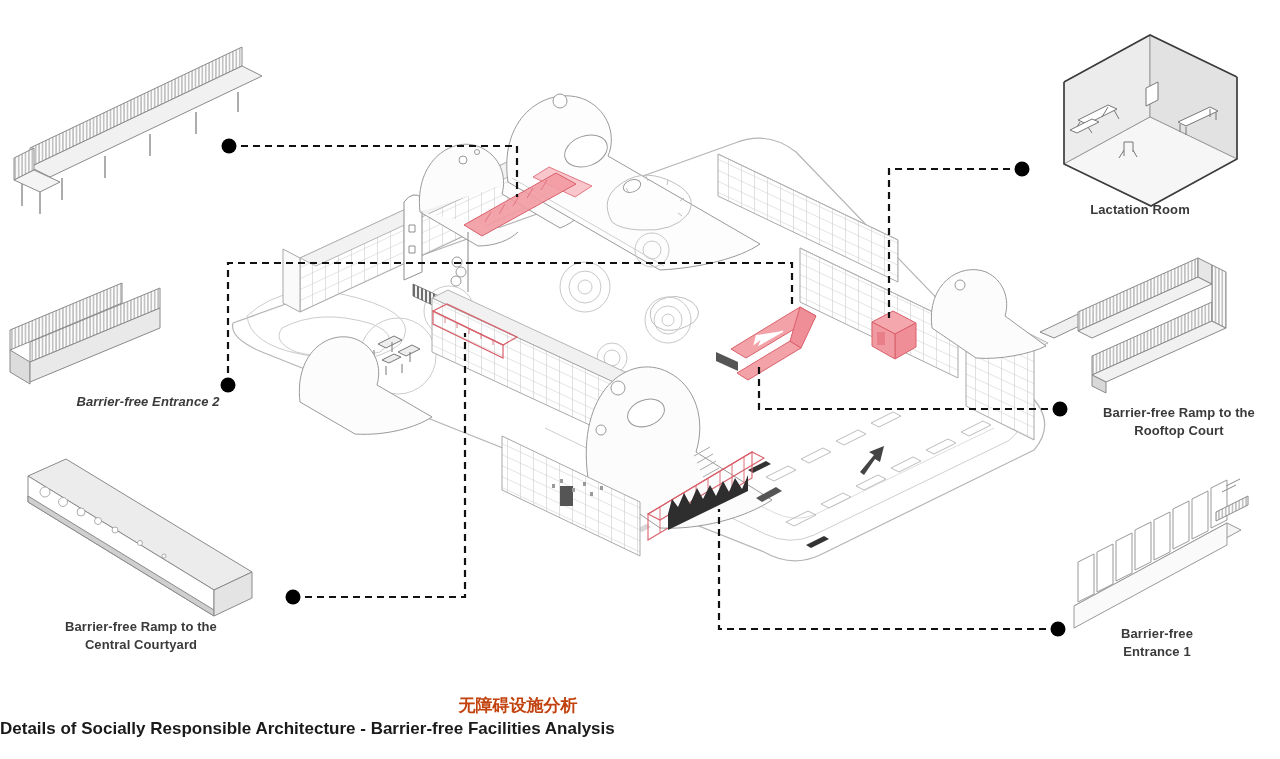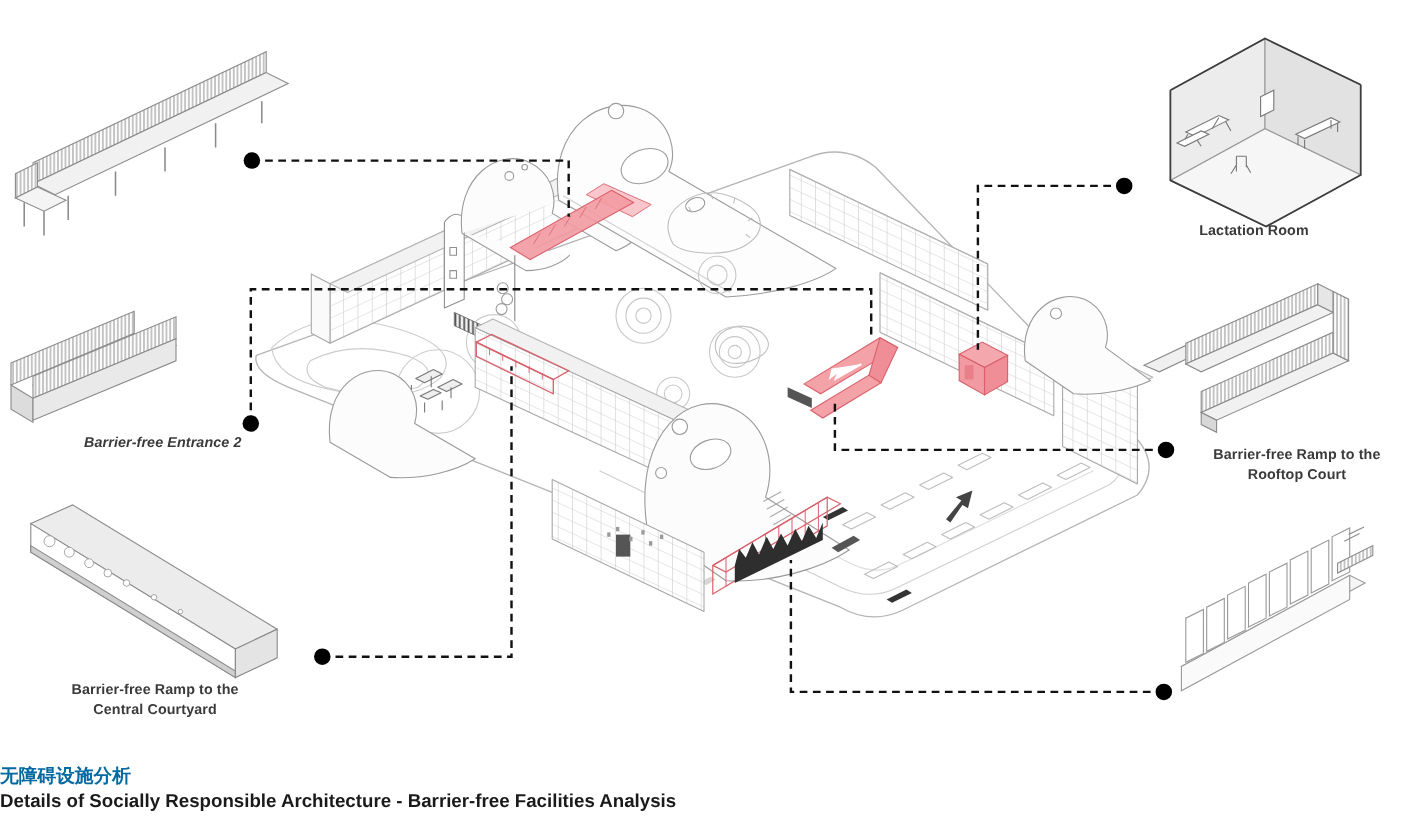--- a/index.html
+++ b/index.html
@@ -1,22 +1,22 @@
 <!DOCTYPE html>
 <html><head>
 <meta charset="utf-8">
 <style>
   html,body{margin:0;padding:0;background:#fff;}
   .canvas{position:relative;width:1280px;height:759px;background:#fff;overflow:hidden;
           font-family:"Liberation Sans",sans-serif;}
   .canvas svg{position:absolute;left:0;top:0;}
   .label{position:absolute;font-size:13px;font-weight:700;color:#3a3a3a;line-height:1.35;
          text-align:center;white-space:pre-line;letter-spacing:.1px;}
-  .title-zh{position:absolute;left:0;top:694px;width:1036px;text-align:left;
-            font-size:17px;font-weight:700;color:#0369a1;}
+  .title-zh{position:absolute;left:0;top:694px;width:1036px;text-align:center;
+            font-size:17px;font-weight:700;color:#c2410c;}
   .title-en{position:absolute;left:0;top:719px;width:1280px;text-align:left;
             font-size:17px;font-weight:700;color:#1a1a1a;}
 </style>
 </head>
 <body>
 
 <div class="canvas">
 
 <svg width="1280" height="759" viewBox="0 0 1280 759">
   <defs>
@@ -317,17 +317,19 @@
 <div class="label" style="left:38px;top:393px;width:220px;font-style:italic;">Barrier-free Entrance 2</div>
 
 <div class="label" style="left:30px;top:618px;width:222px;">Barrier-free Ramp to the
 Central Courtyard</div>
 
 <div class="label" style="left:1060px;top:201px;width:160px;">Lactation Room</div>
 
 <div class="label" style="left:1079px;top:404px;width:200px;">Barrier-free Ramp to the
 Rooftop Court</div>
 
+<div class="label" style="left:1087px;top:625px;width:140px;">Barrier-free
+Entrance 1</div>
 
 <div class="title-zh">无障碍设施分析</div>
 <div class="title-en">Details of Socially Responsible Architecture - Barrier-free Facilities Analysis</div>
 
 </div>
 
 </body></html>

